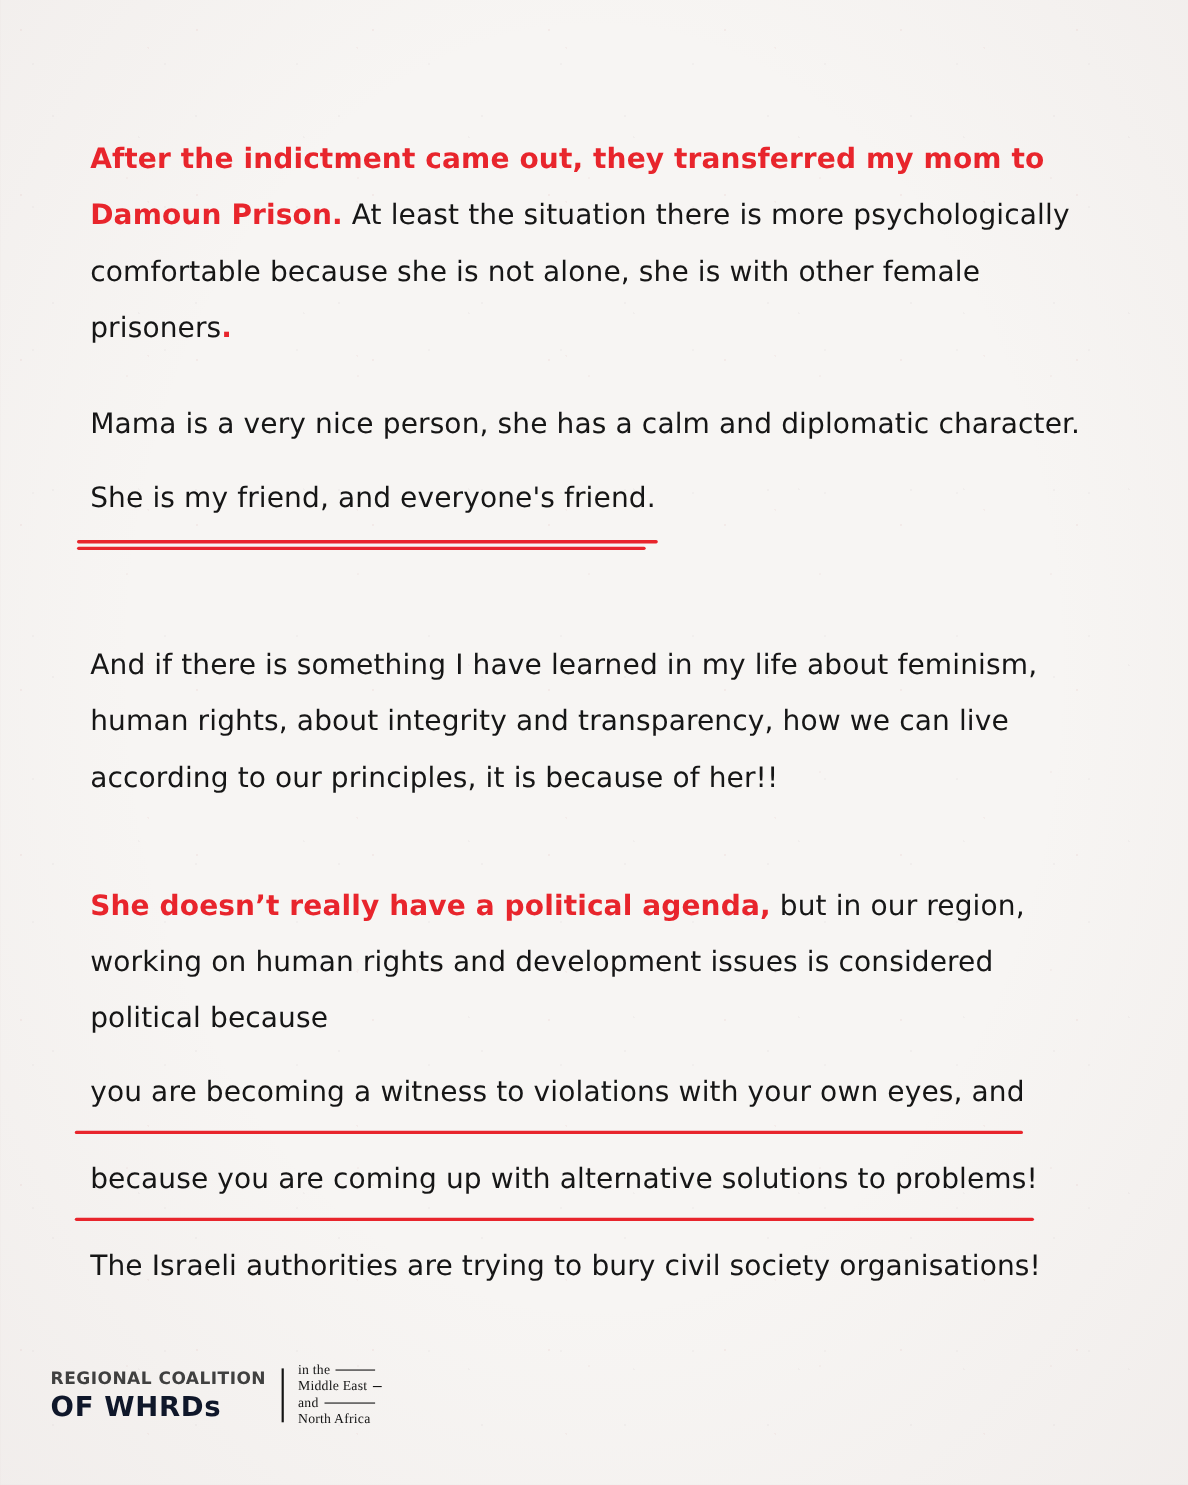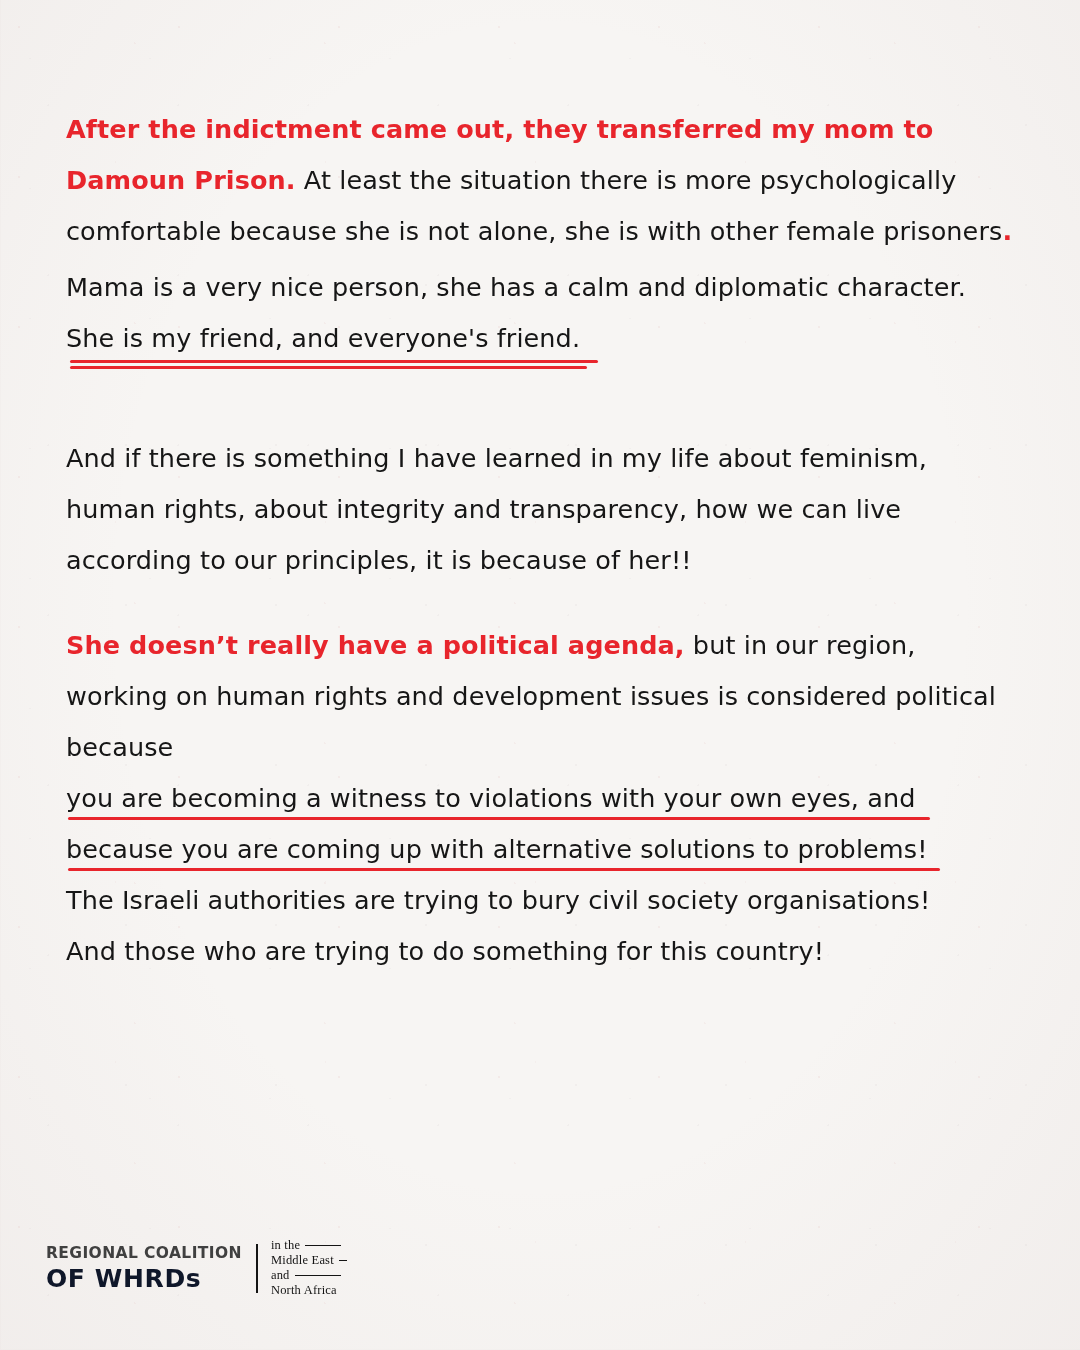--- a/index.html
+++ b/index.html
@@ -56,21 +56,21 @@
   .body-text {
     font-family: "DejaVu Sans", sans-serif;
     color: #161616;
     font-size: 25.5px;
     line-height: 51px;
     letter-spacing: 0.1px;
     font-weight: 400;
   }
 
   p.para {
-    margin: 0;
+    margin: 16px;
   }
   .gap-sm { height: 5px; }
   .gap-md { height: 29px; }
   .gap-lg { height: 34px; }
 
   .accent {
     color: #e8252c;
     font-weight: 700;
   }
   .accent-dot {
@@ -193,21 +193,20 @@
     <p class="para">And if there is something I have learned in my life about feminism, human rights, about integrity and transparency, how we can live according to our principles, it is because of her!!</p>
 
     <div class="gap-lg"></div>
 
     <p class="para"><span class="accent">She doesn’t really have a political agenda,</span><span> but in our region, working on human rights and development issues is considered political because</span></p>
     <p class="para">you are becoming a witness to violations with your own eyes, and</p>
     <span class="underline-single u1"></span>
     <p class="para">because you are coming up with alternative solutions to problems!</p>
     <span class="underline-single u2"></span>
     <p class="para">The Israeli authorities are trying to bury civil society organisations!</p>
-    <p class="para">And those who are trying to do something for this country!</p>
 
   </div>
 </div>
 
 <div class="footer">
   <div class="logo-left">
     <div class="logo-line1">REGIONAL COALITION</div>
     <div class="logo-line2">OF WHRDs</div>
   </div>
   <div class="logo-right">

